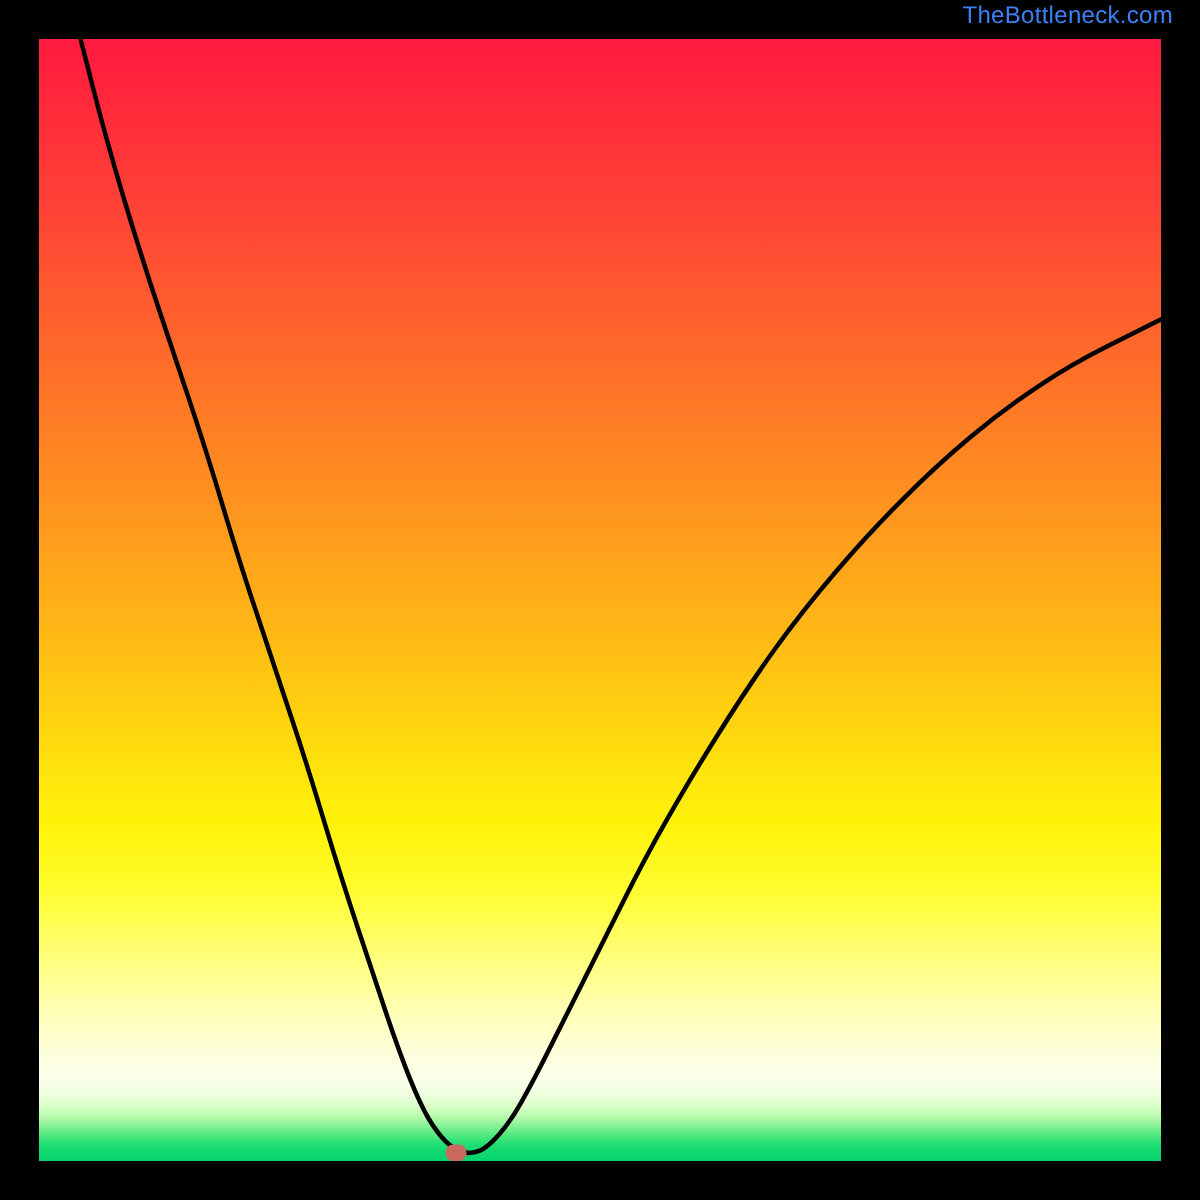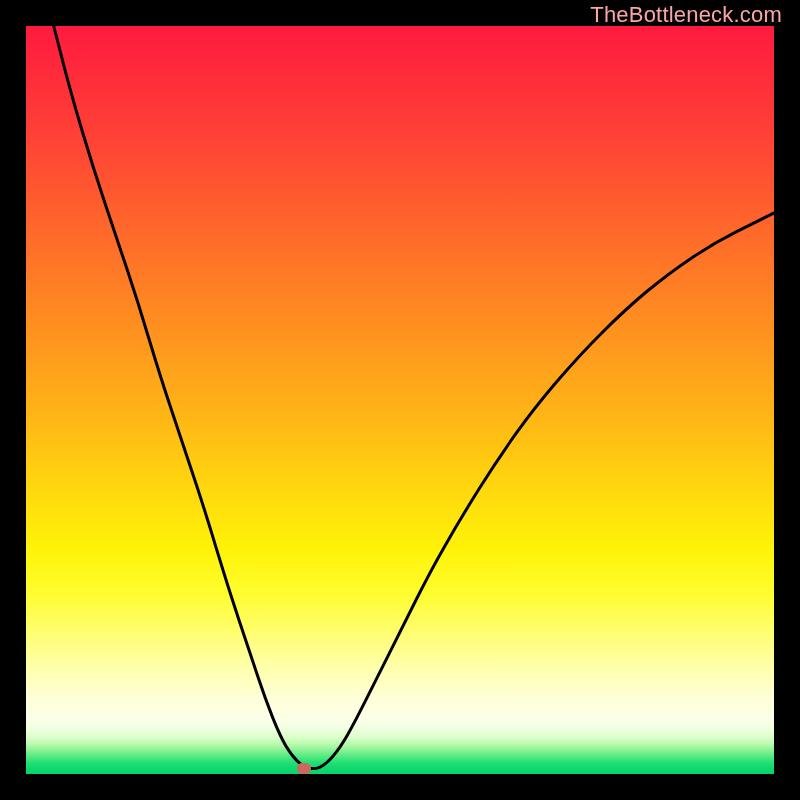--- a/index.html
+++ b/index.html
@@ -14,22 +14,22 @@
     position: relative;
     width: 800px;
     height: 800px;
     background: #000;
   }
   .watermark {
     position: absolute;
     top: 2px;
     right: 18px;
     font-family: Arial, Helvetica, sans-serif;
-    font-size: 22px;
-    color: #fca5a5;
+    font-size: 16px;
+    color: #3b82f6;
     letter-spacing: 0.2px;
     z-index: 30;
   }
   .plot {
     position: absolute;
     left: 26px;
     top: 26px;
     width: 748px;
     height: 748px;
     overflow: hidden;

